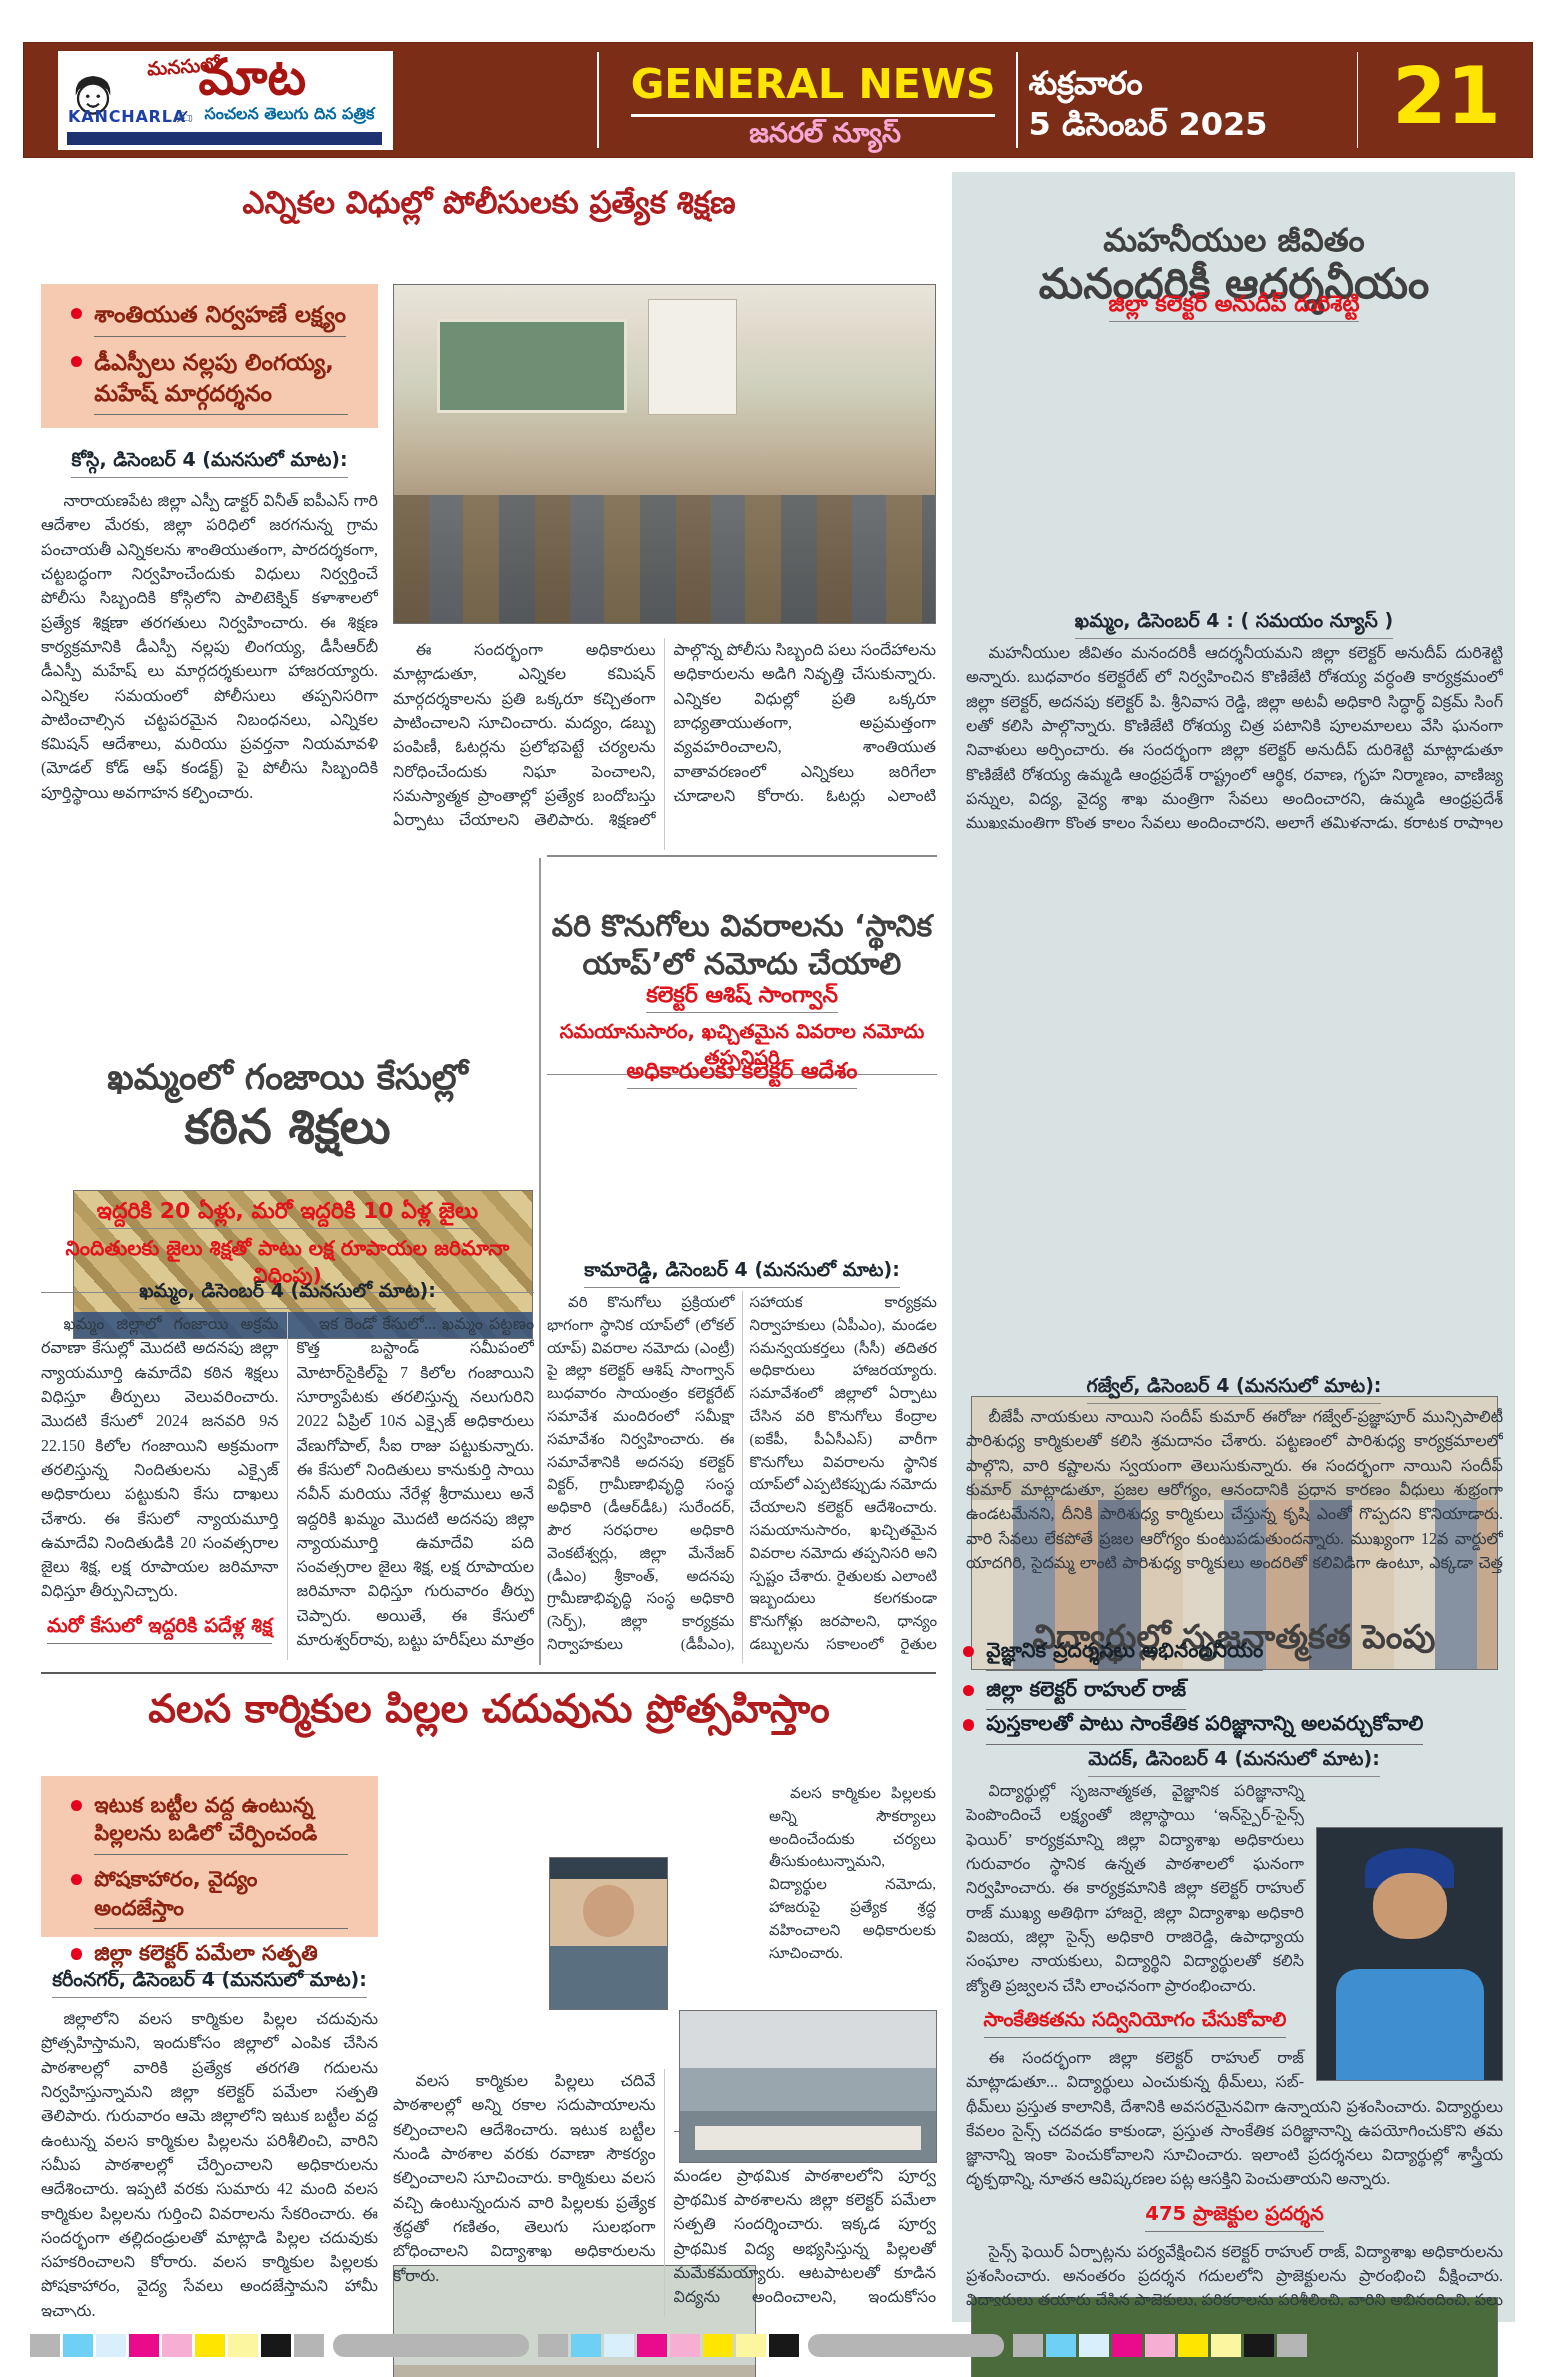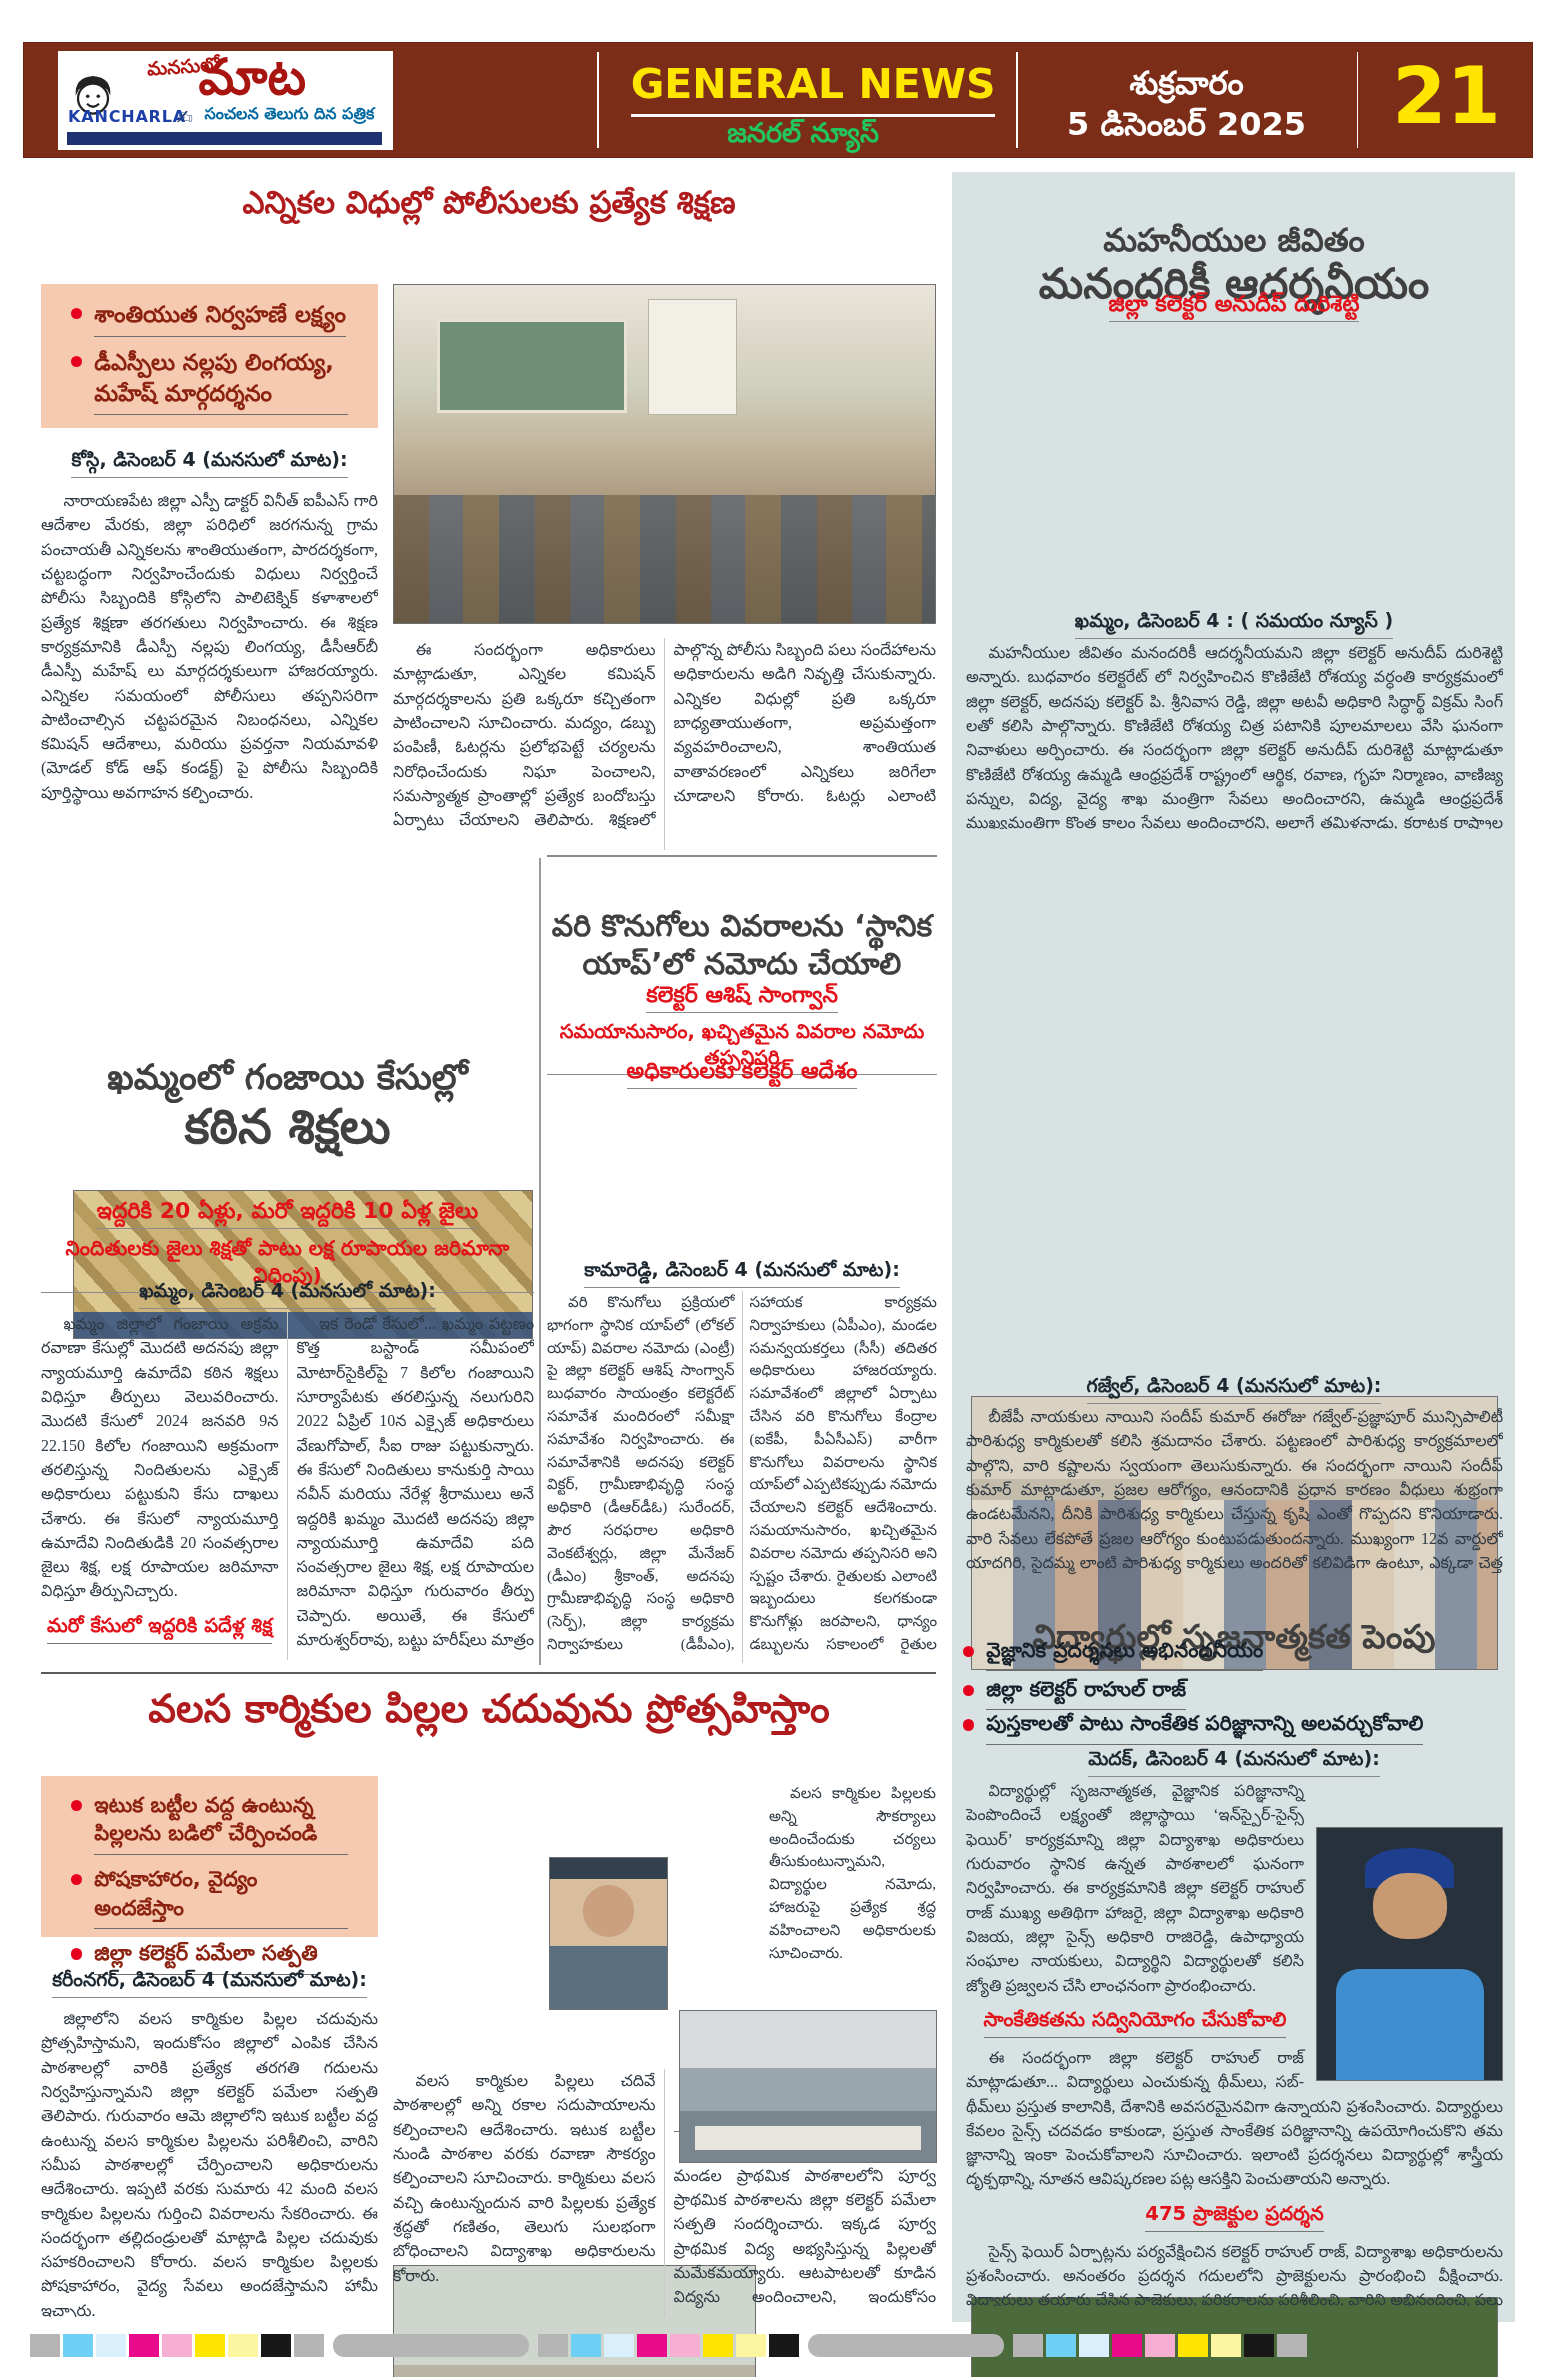--- a/index.html
+++ b/index.html
@@ -12,22 +12,22 @@
   #logo-box{position:absolute;left:34px;top:7.5px;width:335px;height:99px;background:#ffffff;box-sizing:border-box;padding:3px 7.5px;}
   .brand-top{position:absolute;left:89px;top:4.5px;font-size:19px;font-weight:bold;color:#b21612;transform:rotate(-4deg);}
   .brand-title{position:absolute;left:141px;top:1.5px;font-size:50px;line-height:1;font-weight:bold;color:#a81410;}
   .brand-pub{position:absolute;left:10.5px;bottom:24px;font-size:16px;font-weight:bold;color:#1d3fa8;letter-spacing:0.8px;}
   .brand-pen{position:absolute;left:119px;bottom:21px;font-size:19.6px;color:#24407c;}
   .brand-tag{position:absolute;left:147px;bottom:22.6px;font-size:16px;font-weight:bold;color:#0369a1;}
   .brand-bar{position:absolute;left:9px;right:10.5px;bottom:4.5px;height:12.8px;background:#1e3272;}
   .hdr-vline{position:absolute;top:9px;bottom:9px;width:2.3px;background:#ffffff;}
   #sec-en{position:absolute;left:594px;top:16.6px;width:391px;text-align:center;font-size:41px;font-weight:bold;color:#ffe600;}
   #sec-en .u{display:inline-block;border-bottom:3px solid #ffffff;padding-bottom:6px;}
-  #sec-te{position:absolute;left:584px;top:74px;width:391px;text-align:center;font-size:27px;font-weight:bold;color:#22c55e;}
-  #date-blk{position:absolute;left:1005px;top:19.6px;width:316px;text-align:center;font-size:32px;line-height:1.3;font-weight:bold;color:#ffffff;}
+  #sec-te{position:absolute;left:606px;top:74px;width:391px;text-align:center;font-size:27px;font-weight:bold;color:#f9a8d4;}
+  #date-blk{position:absolute;left:1005px;top:19.6px;width:316px;font-size:32px;line-height:1.3;font-weight:bold;color:#ffffff;}
   #page-num{position:absolute;left:1344px;top:10.5px;width:158px;text-align:center;font-size:78px;line-height:1.1;font-weight:bold;color:#ffe600;}
 
   
   .headline-red{color:#b01c1e;font-weight:bold;text-align:center;}
   .headline-blk{color:#404040;font-weight:bold;text-align:center;margin-top:34px;}
   .subhead-red{color:#e3131b;font-weight:bold;text-align:center;font-size:22px;line-height:1.35;}
   .subhead-red .u, .byline .u{display:inline-block;border-bottom:1.5px solid #8a8a8a;padding-bottom:2px;}
   .byline{text-align:center;font-size:19px;font-weight:bold;color:#1d2730;}
   .body-txt{font-size:16px;line-height:1.52;text-align:justify;color:#2e3944;overflow:hidden;}
   .body-txt p{margin:0 0 7.5px 0;text-indent:1.4em;font-family:Liberation Serif, serif;}

